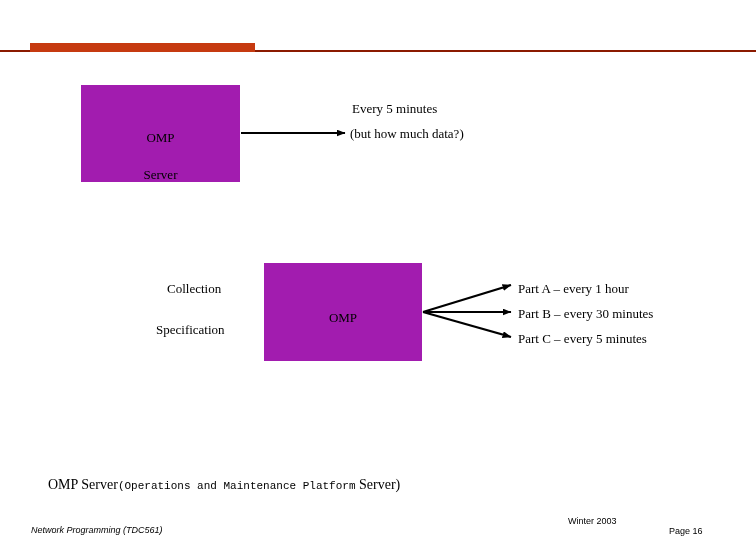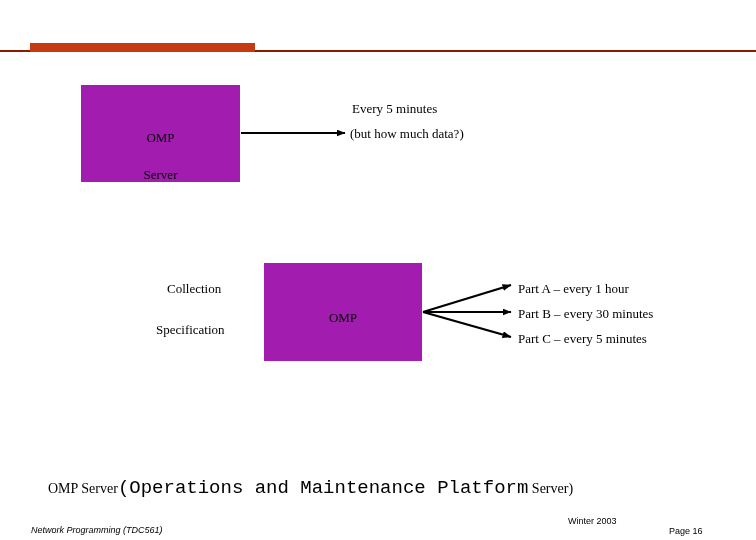--- a/index.html
+++ b/index.html
@@ -91,21 +91,21 @@
   #caption {
     position: absolute;
     left: 48px;
     top: 477px;
     font-size: 14px;
     color: #000000;
     white-space: nowrap;
   }
   #caption .mono {
     font-family: "Liberation Mono", monospace;
-    font-size: 19px;
+    font-size: 11px;
   }
 
   
   .footer {
     position: absolute;
     font-family: "Liberation Sans", sans-serif;
     font-size: 9px;
     color: #000000;
     white-space: nowrap;
   }

